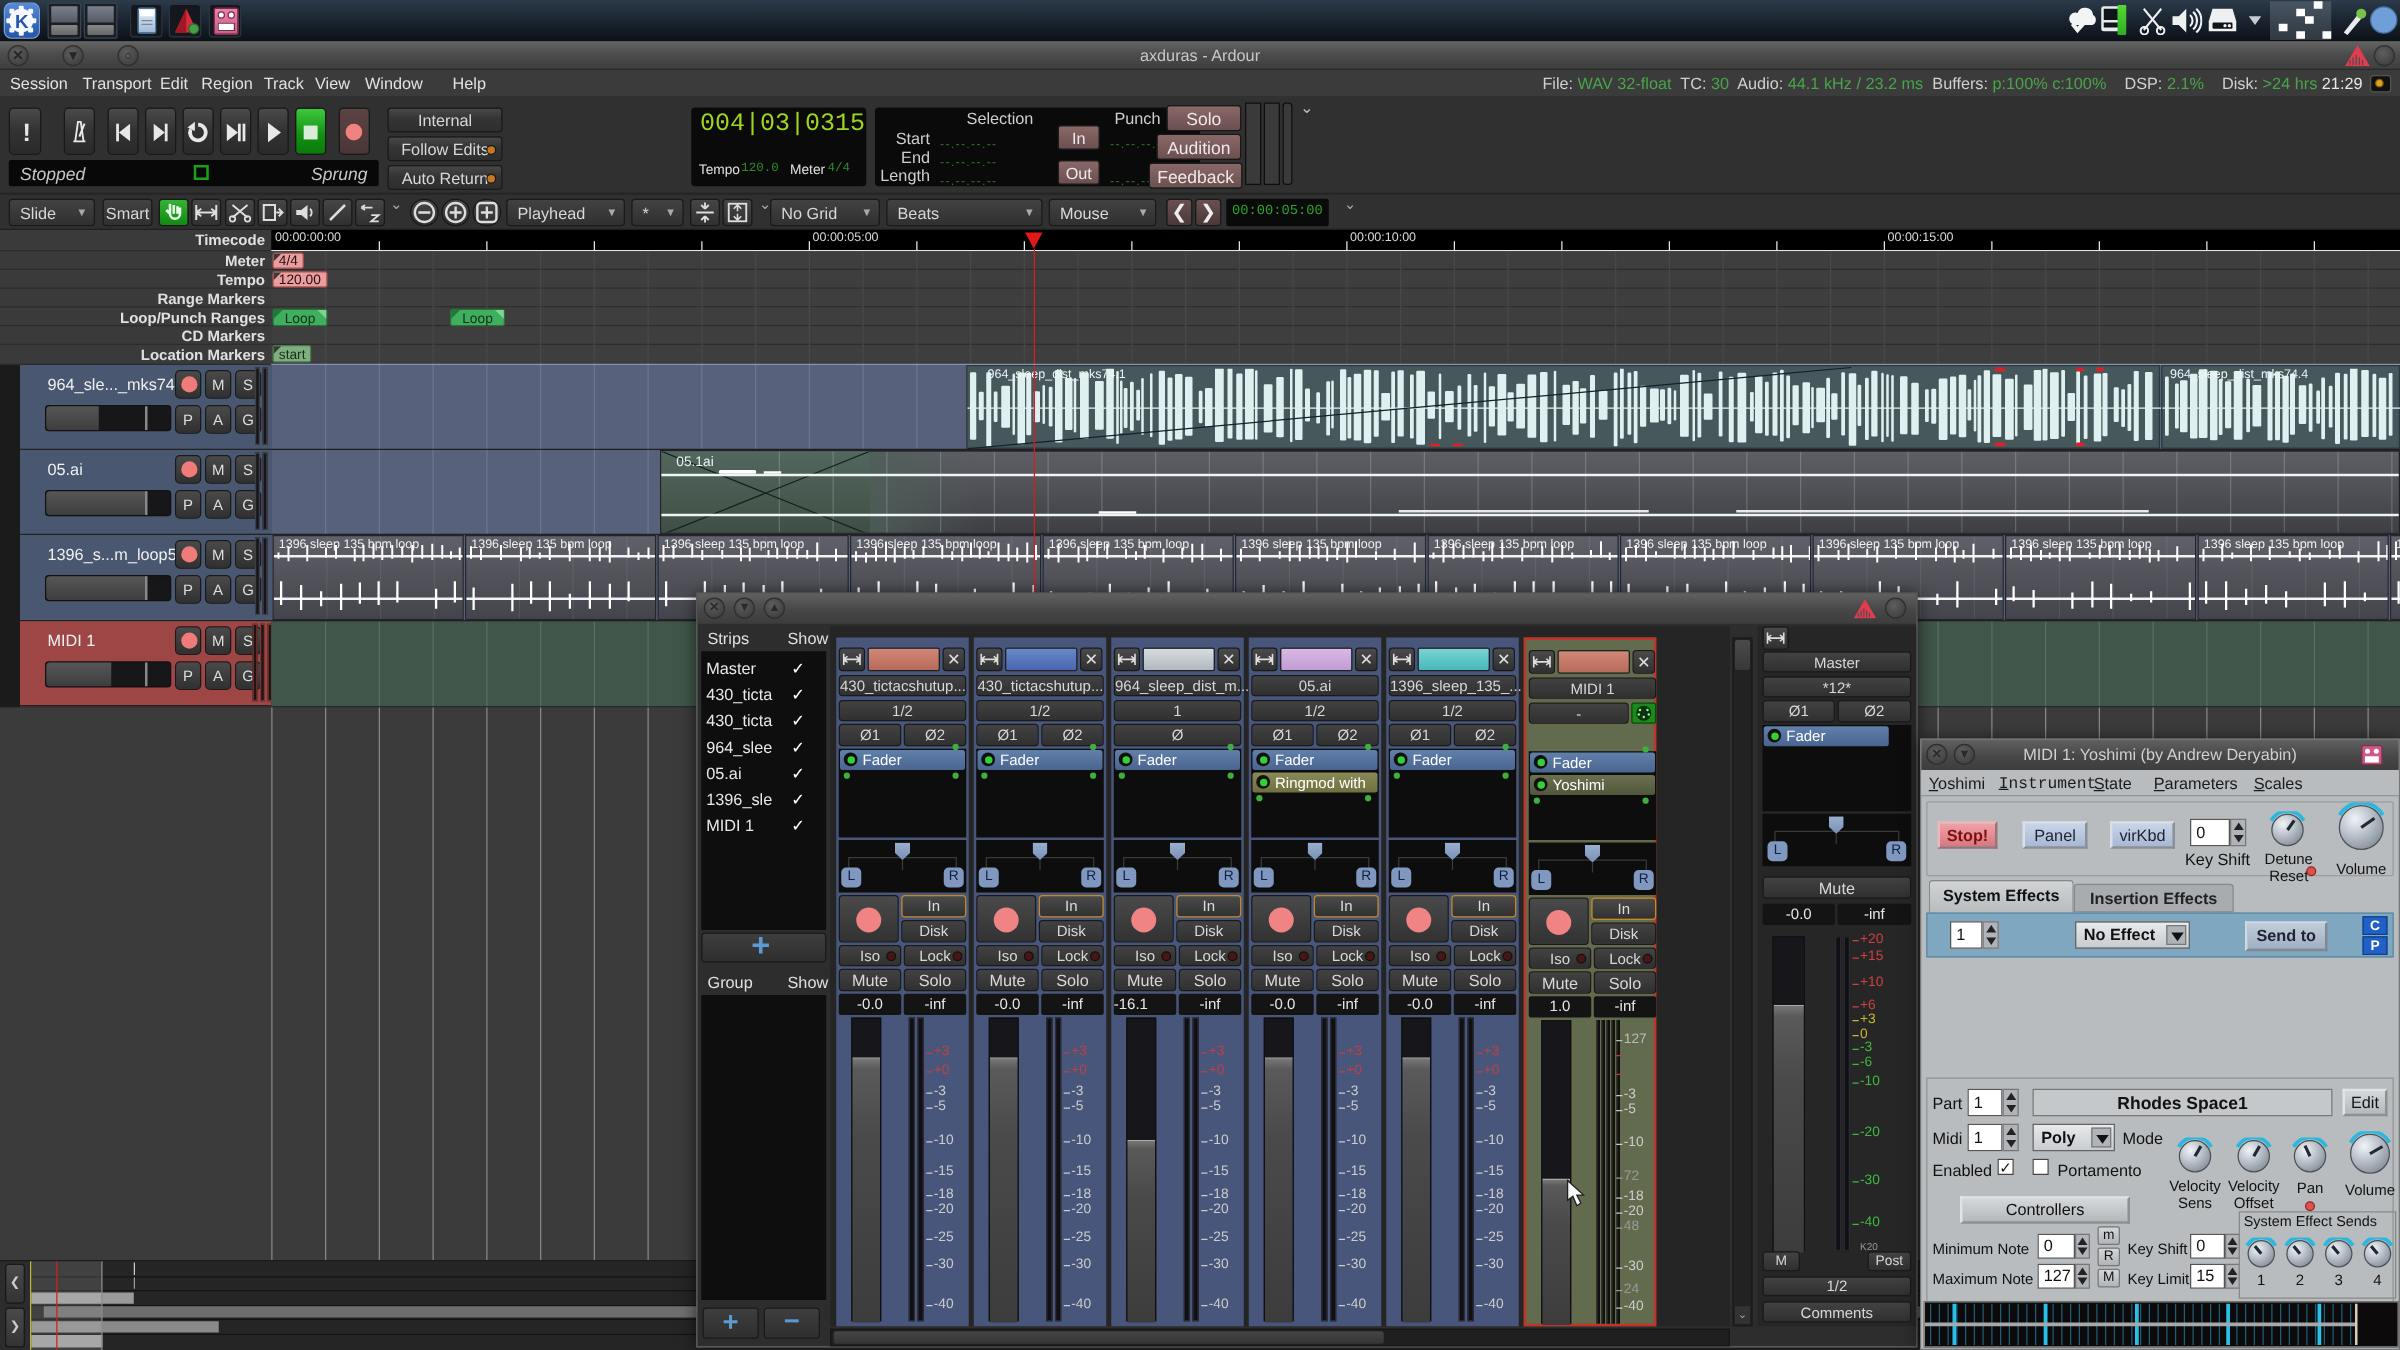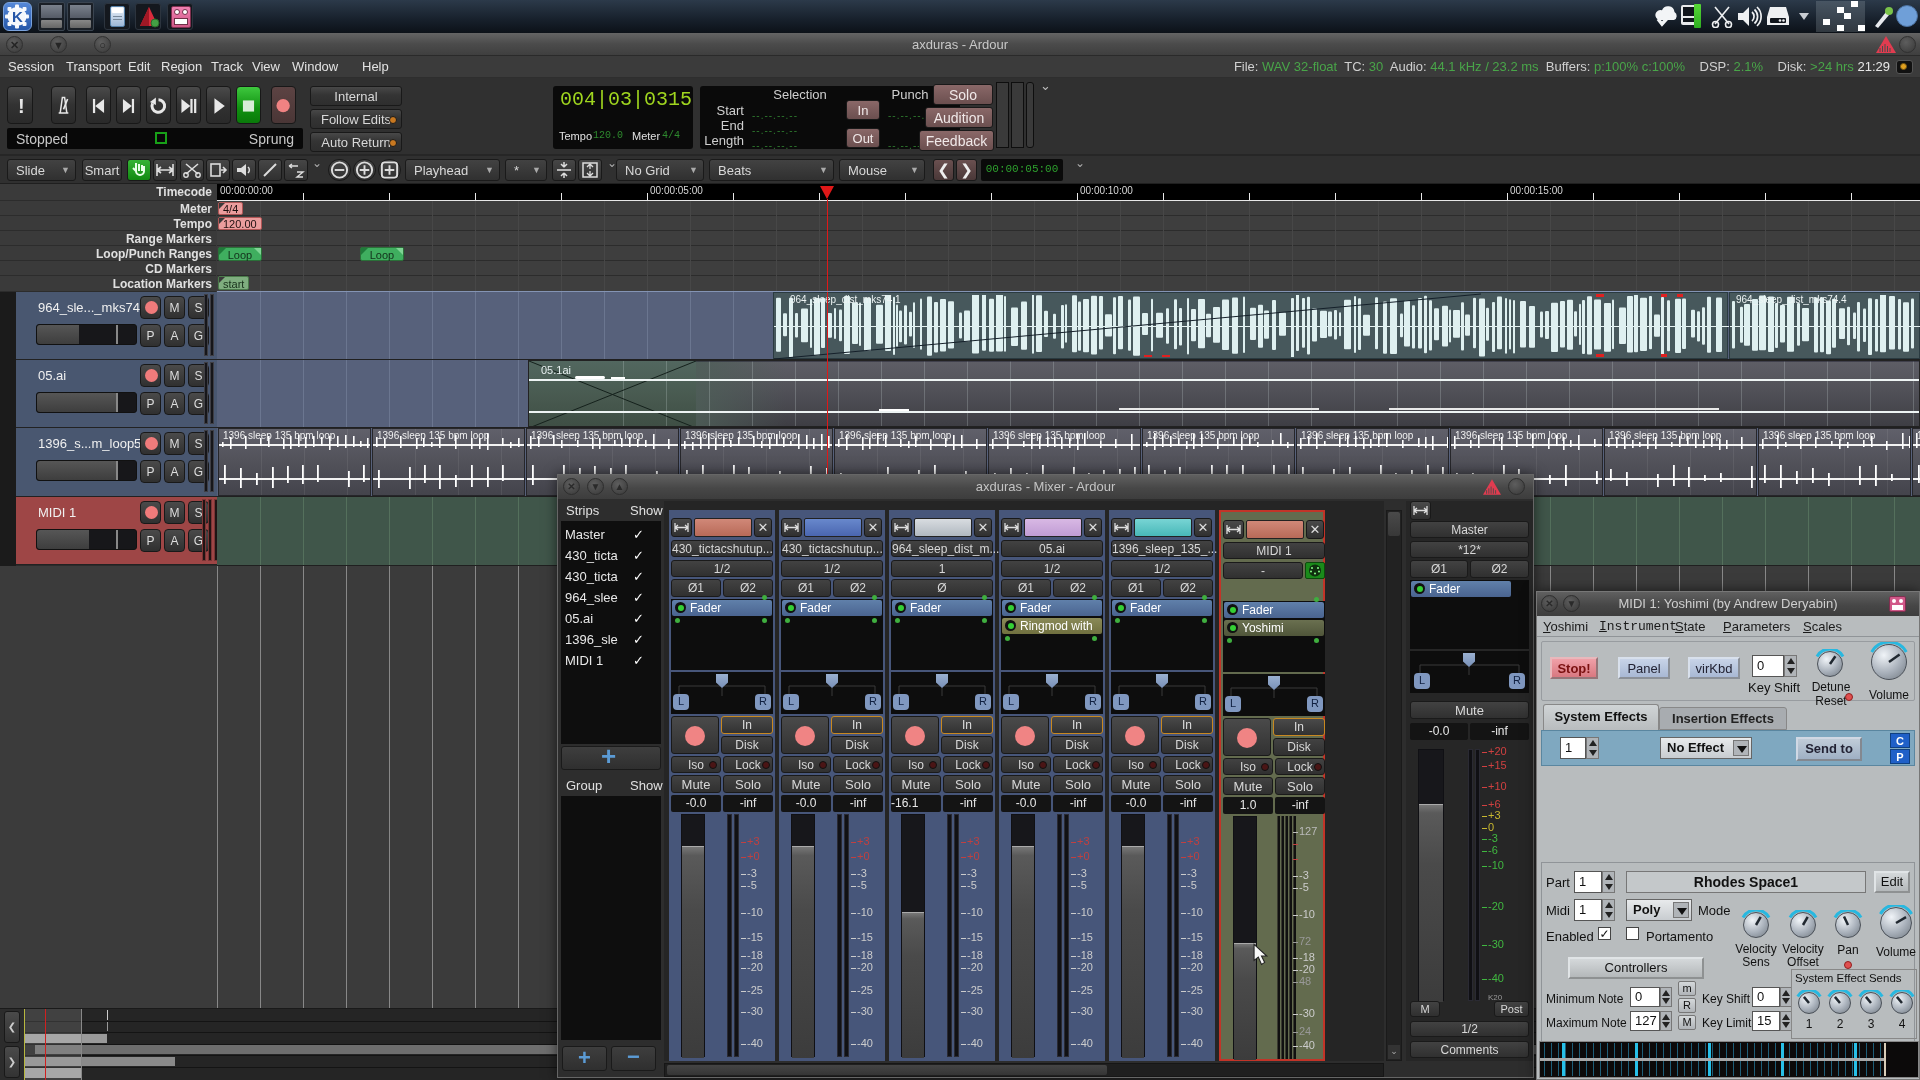--- a/index.html
+++ b/index.html
@@ -166,21 +166,21 @@
         </svg></div>
 <div class="abs" style="left:206px;top:8px;width:25px;height:38px;background:linear-gradient(#4a4a4a,#323232 50%,#2a2a2a);border:1px solid #181818;border-radius:4px;"><svg width="23" height="36" viewBox="0 0 31 31" style="margin-top:1px;">
           <path d="M10 5 L24 15.5 L10 26 Z" fill="#e8e8e8"></path>
         </svg></div>
 <div class="abs" style="left:236px;top:8px;width:25px;height:38px;background:linear-gradient(#3ec83e,#109010 60%,#0a7a0a);border:1px solid #181818;border-radius:4px;"><svg width="23" height="36" viewBox="0 0 31 31" style="margin-top:1px;">
           <rect x="8" y="8" width="15" height="15" fill="#d8ecd8"></rect>
         </svg></div>
 <div class="abs" style="left:271px;top:8px;width:25px;height:38px;background:linear-gradient(#5c4343,#4a3636);border:1px solid #181818;border-radius:4px;"><svg width="23" height="36" viewBox="0 0 31 31" style="margin-top:1px;">
           <circle cx="15" cy="15" r="9" fill="#f08282"></circle>
         </svg></div>
-<div class="abs" style="left:7px;top:50px;width:296px;height:21px;background:#080808;border-radius:2px;">
+<div class="abs" style="left:7px;top:50px;width:296px;height:21px;background:#080808;border-radius:2px;font-style:italic;">
       <div class="abs" style="left:9px;top:3px;color:#c8c8c8;font-size:14px;">Stopped</div>
       <div class="abs" style="left:148px;top:4px;width:12px;height:12px;border:2px solid #18a018;"></div>
       <div class="abs" style="right:9px;top:3px;color:#c8c8c8;font-size:14px;">Sprung</div>
       </div>
 <div class="btn" style="left:310px;top:8px;width:92px;height:20px;line-height:19px;">Internal</div>
 <div class="btn" style="left:310px;top:31px;width:92px;height:20px;line-height:19px;">Follow Edits<span style="position:absolute;right:4px;top:6px;width:8px;height:8px;border-radius:50%;background:#c87820;border:1px solid #1a1a1a;"></span></div>
 <div class="btn" style="left:310px;top:54px;width:92px;height:20px;line-height:19px;">Auto Return<span style="position:absolute;right:4px;top:6px;width:8px;height:8px;border-radius:50%;background:#c87820;border:1px solid #1a1a1a;"></span></div>
 <div class="abs" style="left:553px;top:8px;width:140px;height:63px;background:#0a0a0a;border-radius:3px;">
       <div class="abs lcd" style="left:7px;top:2px;font-size:20px;color:#9fd51f;">004|03|0315</div>
       <div class="abs" style="left:6px;top:44px;font-size:11px;color:#e0e0e0;">Tempo</div>
@@ -1336,21 +1336,20 @@
 <div class="abs" style="left:0px;top:0;width:1px;height:71px;background:#b8b840;"></div>
 <div class="abs" style="left:1px;top:0;width:57px;height:71px;background:rgba(255,255,255,0.13);border-right:1px solid #888;"></div>
 <div class="abs" style="left:21px;top:0;width:1px;height:71px;background:#d02020;"></div>
 </div>
     </div>
 <div class="abs" style="left:557px;top:474px;width:977px;height:604px;background:#2d2d2d;border:1px solid #666;box-shadow:0 0 12px rgba(0,0,0,0.6);">
 <div class="abs" style="left:0;top:0;width:975px;height:24px;background:linear-gradient(#606060,#474747 55%,#3d3d3d);">
 <div class="abs" style="left:5px;top:3px;width:17px;height:17px;border-radius:50%;background:radial-gradient(circle at 40% 35%,#5e5e5e,#383838);border:1px solid #2e2e2e;color:#2a2a2a;font-size:10px;text-align:center;line-height:16px;font-weight:bold;">✕</div>
 <div class="abs" style="left:29px;top:3px;width:17px;height:17px;border-radius:50%;background:radial-gradient(circle at 40% 35%,#5e5e5e,#383838);border:1px solid #2e2e2e;color:#2a2a2a;font-size:10px;text-align:center;line-height:16px;font-weight:bold;">▼</div>
 <div class="abs" style="left:53px;top:3px;width:17px;height:17px;border-radius:50%;background:radial-gradient(circle at 40% 35%,#5e5e5e,#383838);border:1px solid #2e2e2e;color:#2a2a2a;font-size:10px;text-align:center;line-height:16px;font-weight:bold;">▲</div>
-<div class="abs" style="left:0;top:4px;width:975px;text-align:center;color:#c4c4c4;font-size:13px;">axduras - Mixer - Ardour</div>
 <svg class="abs" style="left:925px;top:4px;" width="18" height="16" viewBox="0 0 20 17">
           <path d="M10 0 L20 17 L0 17 Z" fill="#e13c50"></path>
           <g stroke="#4b4b4b" stroke-width="1">
             <path d="M4 16 v-4"></path>
             <path d="M6.5 16 v-6"></path>
             <path d="M9 16 v-8"></path>
             <path d="M11.5 16 v-6"></path>
             <path d="M14 16 v-4"></path>
           </g>
         </svg>

